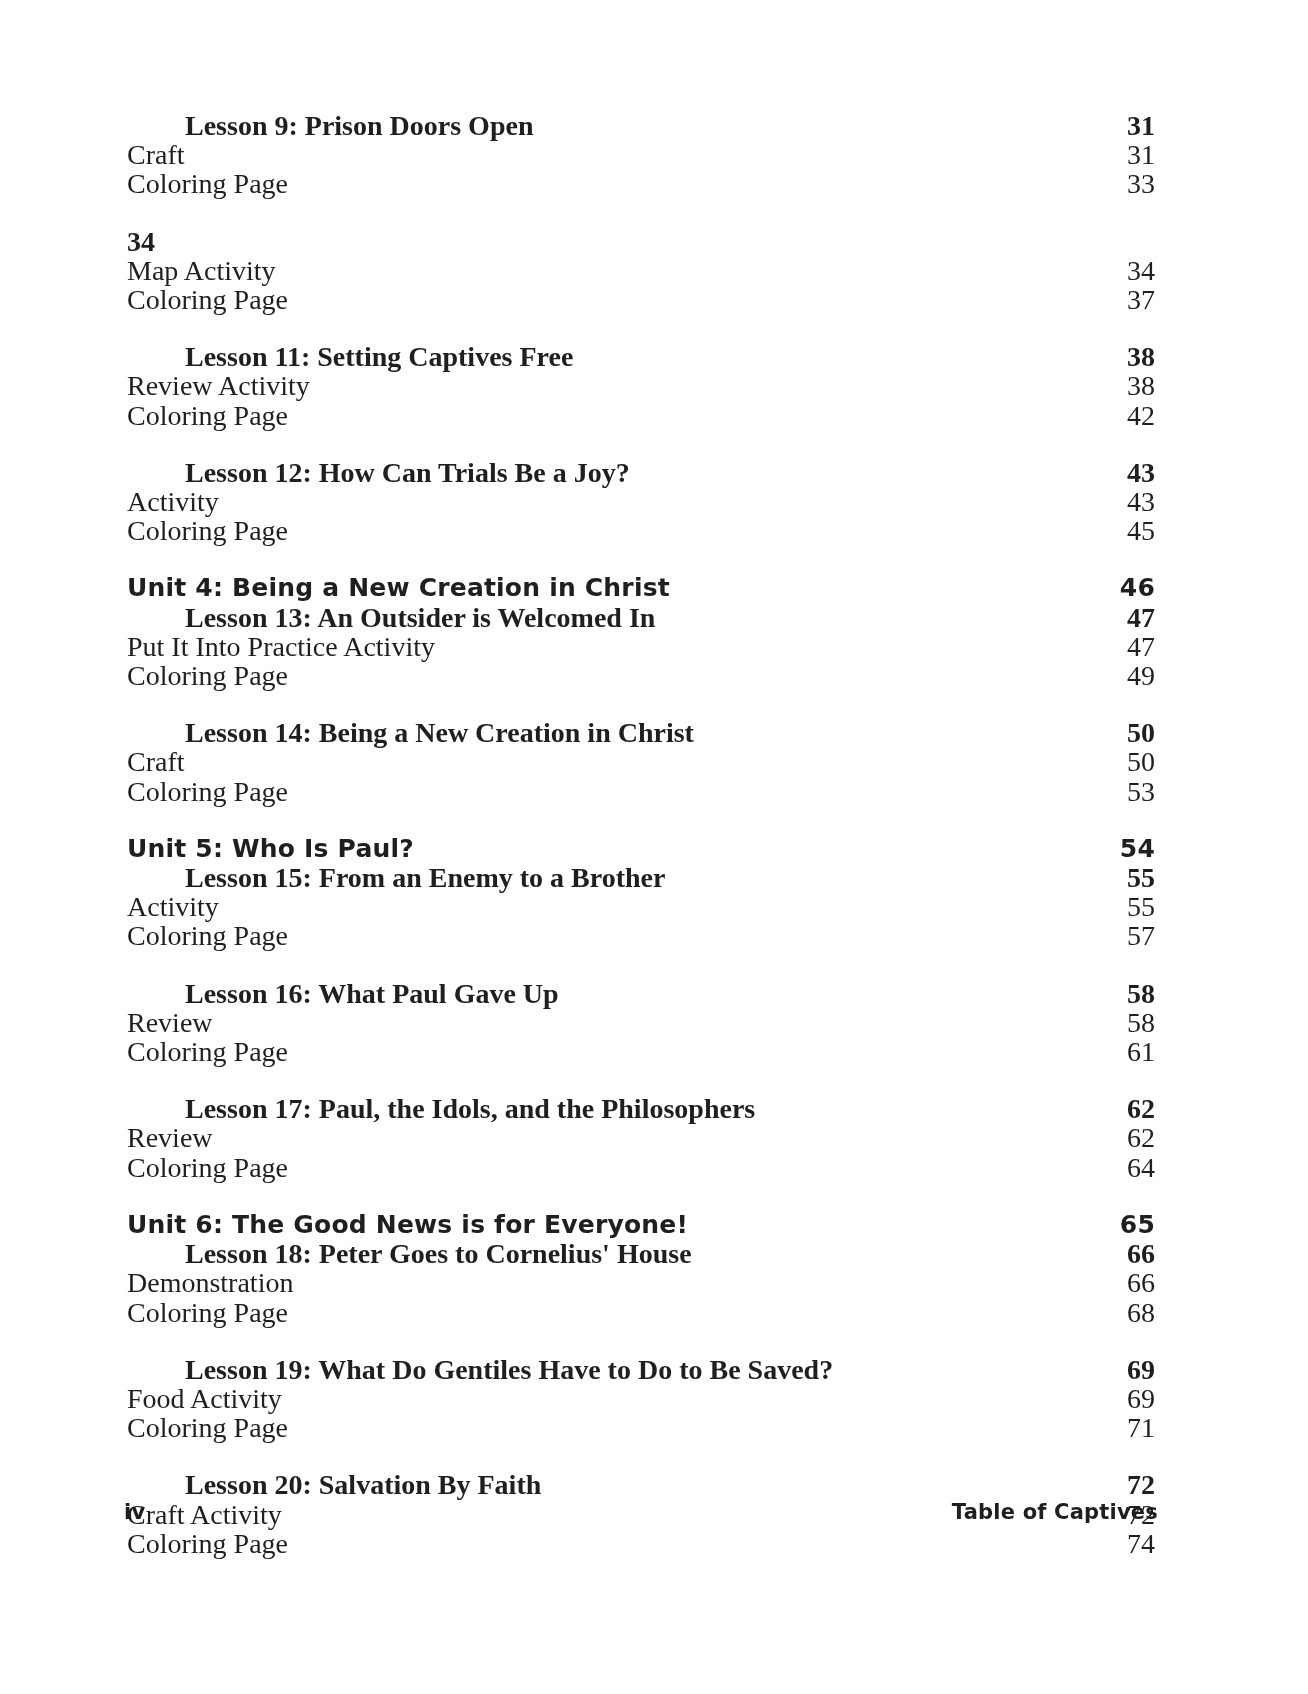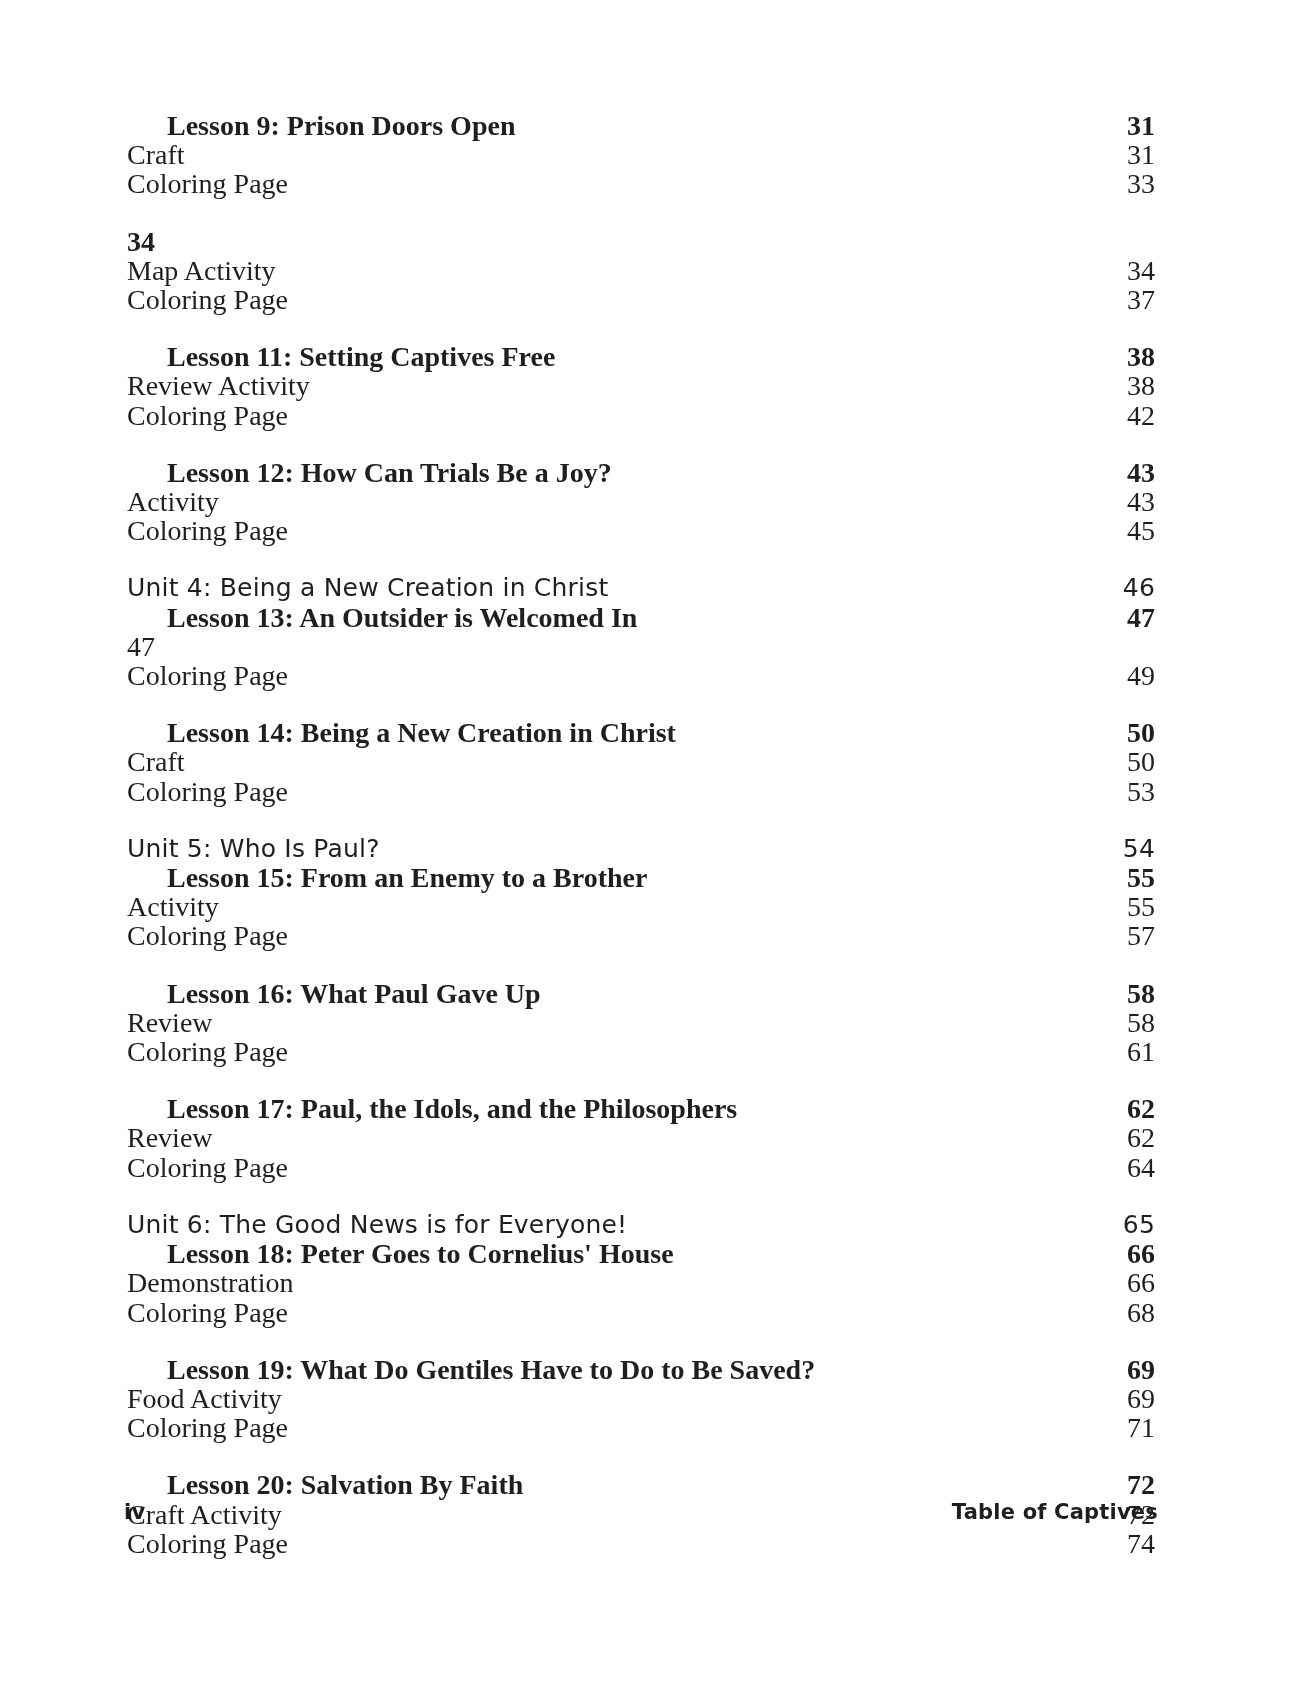--- a/index.html
+++ b/index.html
@@ -36,27 +36,27 @@
     white-space: nowrap;
   }
   .toc-row .entry-label,
   .toc-row .entry-page {
     font-size: 28px;
   }
   
   .toc-row.unit .entry-label,
   .toc-row.unit .entry-page {
     font-family: "DejaVu Sans", sans-serif;
-    font-weight: 400;
+    font-weight: 700;
     font-size: 25px;
     letter-spacing: 0.2px;
   }
   
   .toc-row.lesson .entry-label {
-    margin-left: 40px;
+    margin-left: 58px;
     font-weight: 700;
   }
   .toc-row.lesson .entry-page {
     font-weight: 700;
   }
   
   .toc-row.sub .entry-label {
     font-weight: 400;
   }
   .toc-row.sub .entry-page {
@@ -139,20 +139,21 @@
       <div class="toc-block">
         <div class="toc-row unit">
           <span class="entry-label">Unit 4: Being a New Creation in Christ</span>
           <span class="entry-page">46</span>
         </div>
         <div class="toc-row lesson">
           <span class="entry-label">Lesson 13: An Outsider is Welcomed In</span>
           <span class="entry-page">47</span>
         </div>
         <div class="toc-row sub">
+          <span class="entry-label">Put It Into Practice Activity</span>
           <span class="entry-page">47</span>
         </div>
         <div class="toc-row sub">
           <span class="entry-label">Coloring Page</span>
           <span class="entry-page">49</span>
         </div>
       </div>
       <div class="toc-block">
         <div class="toc-row lesson">
           <span class="entry-label">Lesson 14: Being a New Creation in Christ</span>

